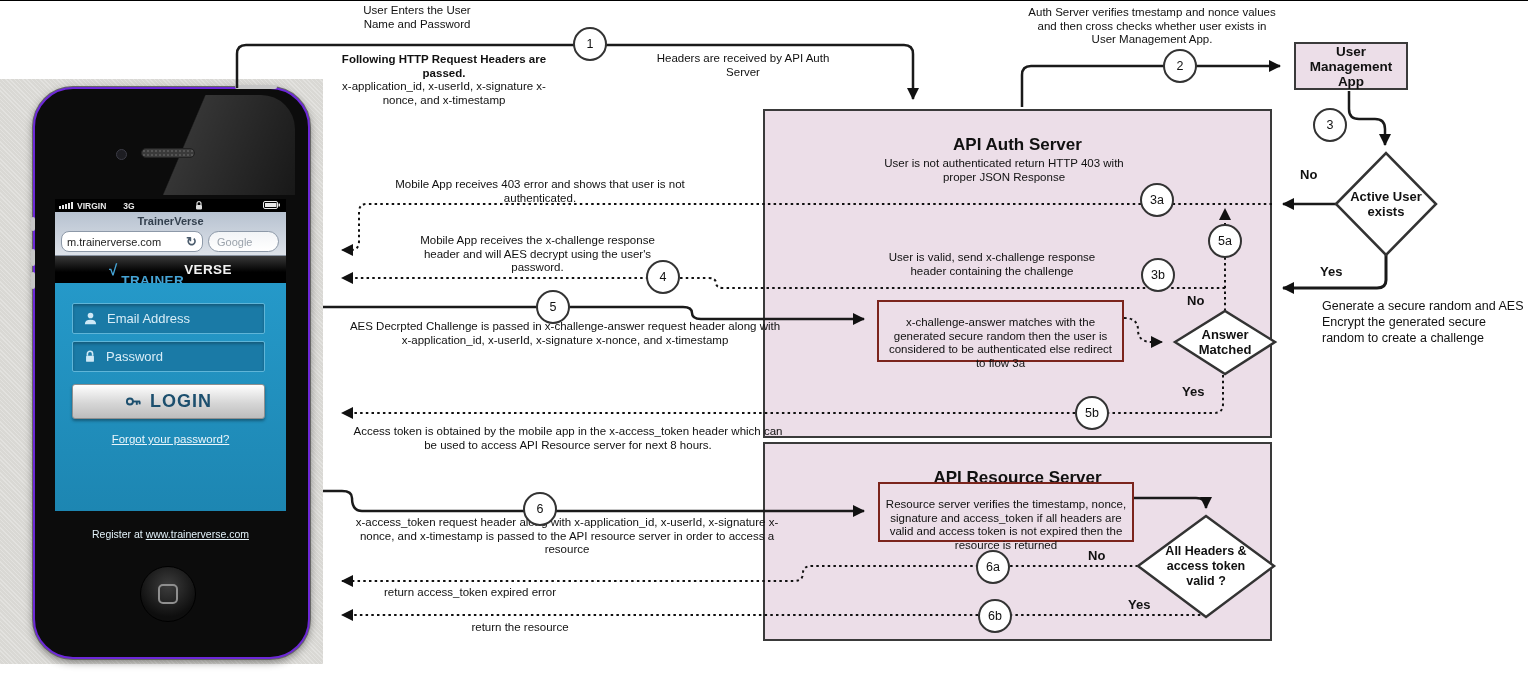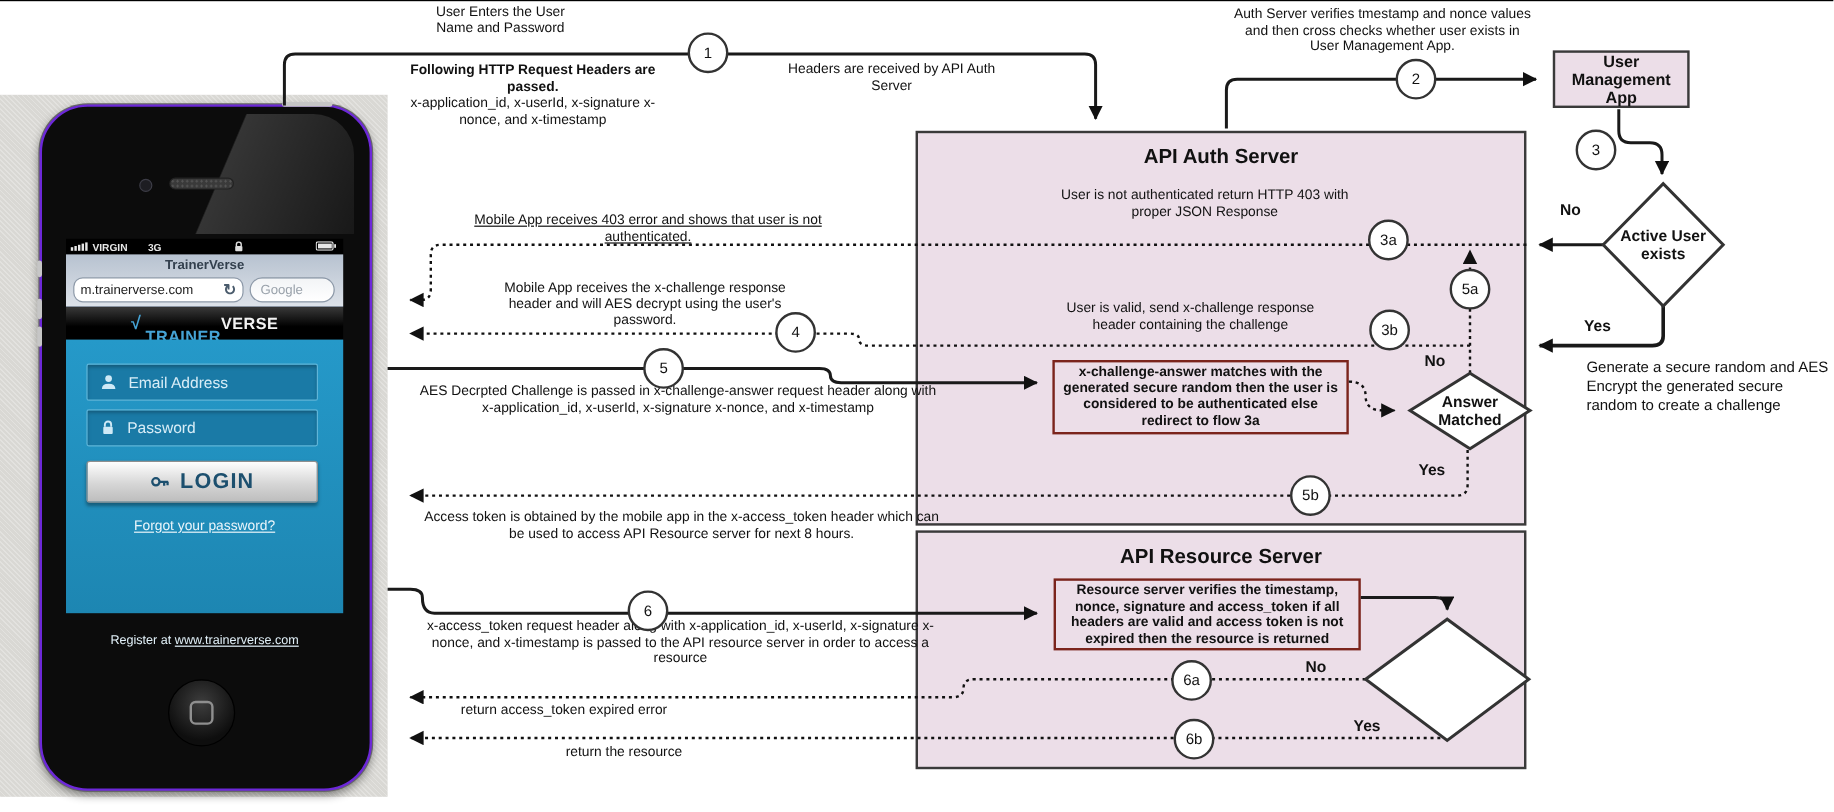--- a/index.html
+++ b/index.html
@@ -1,23 +1,23 @@
 <!DOCTYPE html>
 <html><head>
 <meta charset="utf-8">
 <style>
   html,body{margin:0;padding:0;background:#fff;}
   #canvas{position:relative;width:1528px;height:677px;background:#fff;overflow:hidden;
     font-family:"Liberation Sans",sans-serif;border-top:1px solid #000;box-sizing:border-box;}
   .abs{position:absolute;}
   
   .server-box{background:#ecdee8;border:2px solid #3a3a3a;box-sizing:border-box;}
-  .server-title{font-weight:bold;font-size:17px;color:#111;text-align:center;padding-top:10px;}
+  .server-title{font-weight:bold;font-size:17px;color:#111;text-align:center;padding-top:24px;}
   .proc-box{background:#ecdee8;border:2px solid #7b241c;box-sizing:border-box;
-    font-size:11.5px;line-height:13.5px;color:#111;text-align:center;padding:2px 4px;z-index:4;font-weight:bold;}
+    font-size:11.5px;line-height:13.5px;color:#111;text-align:center;padding:14px 4px;z-index:4;}
   .note{font-size:11.5px;line-height:13.5px;color:#111;text-align:center;z-index:6;}
   .note.left{text-align:left;}
   .note .bold{font-weight:bold;}
   .branch{font-weight:bold;font-size:13px;color:#111;z-index:6;}
   .step-circle{width:34px;height:34px;border-radius:50%;background:#fff;border:2px solid #333;
     box-sizing:border-box;z-index:7;display:flex;align-items:center;justify-content:center;
     font-size:12.5px;color:#111;}
   .diamond-label{z-index:6;font-weight:bold;font-size:13px;color:#111;text-align:center;line-height:15px;}
   #flow-svg{position:absolute;left:0;top:0;z-index:5;}
   .umbox{background:#ecdee8;border:2px solid #3a3a3a;box-sizing:border-box;z-index:4;
@@ -120,20 +120,21 @@
 
     <g fill="#fff" stroke="#333" stroke-width="2.5">
       <polygon points="1336,203 1386,152 1436,203 1386,254"></polygon>
       <polygon points="1175,341 1225,310 1275,341 1225,373"></polygon>
       <polygon points="1138,565 1206,515 1274,565 1206,616"></polygon>
     </g>
   </svg>
 
   <div class="abs diamond-label" style="left:1341px;top:188px;width:90px;">Active User exists</div>
   <div class="abs diamond-label" style="left:1180px;top:326px;width:90px;">Answer Matched</div>
+  <div class="abs diamond-label" style="left:1151px;top:543px;width:110px;font-size:12.5px;">All Headers &amp; access token valid ?</div>
 
   <div class="abs branch" style="left:1300px;top:166px;">No</div>
   <div class="abs branch" style="left:1320px;top:263px;">Yes</div>
   <div class="abs branch" style="left:1187px;top:292px;">No</div>
   <div class="abs branch" style="left:1182px;top:383px;">Yes</div>
   <div class="abs branch" style="left:1088px;top:547px;">No</div>
   <div class="abs branch" style="left:1128px;top:596px;">Yes</div>
 
   <div class="abs step-circle" style="left:573px;top:26px;">
       <span>1</span>
@@ -174,21 +175,21 @@
 
   <div class="abs note" style="left:352px;top:3px;width:130px;white-space:pre-line;">User Enters the User
 Name and Password</div>
   <div class="abs note" style="left:330px;top:52px;width:228px;">
     <span class="bold">Following HTTP Request Headers are passed.</span><br>
     <span>x-application_id,  x-userId, x-signature x-nonce, and x-timestamp</span>
   </div>
   <div class="abs note" style="left:653px;top:51px;width:180px;">Headers are received by API Auth Server</div>
   <div class="abs note" style="left:1028px;top:5px;width:248px;">Auth Server verifies tmestamp and nonce values and then cross checks whether user exists in User Management App.</div>
   <div class="abs note" style="left:878px;top:156px;width:252px;">User is not authenticated return HTTP 403 with proper JSON Response</div>
-  <div class="abs note" style="left:385px;top:177px;width:310px;text-decoration:underline;">Mobile App receives 403 error and shows that user is not authenticated.</div>
+  <div class="abs note" style="left:385px;top:177px;width:310px;">Mobile App receives 403 error and shows that user is not authenticated.</div>
   <div class="abs note" style="left:405px;top:233px;width:265px;">Mobile App receives the x-challenge response header and will AES decrypt using the user's password.</div>
   <div class="abs note" style="left:873px;top:250px;width:238px;">User is valid, send x-challenge response header containing the challenge</div>
   <div class="abs note" style="left:345px;top:319px;width:440px;">AES Decrpted Challenge is passed in x-challenge-answer request header along with x-application_id,  x-userId, x-signature x-nonce, and x-timestamp</div>
   <div class="abs note left" style="left:1322px;top:297px;width:202px;font-size:12.5px;line-height:16px;">Generate a secure random and AES Encrypt the generated secure random to create a challenge</div>
   <div class="abs note" style="left:352px;top:424px;width:432px;">Access token is obtained by the mobile app in the x-access_token header which can be used to access API Resource server for next 8 hours.</div>
   <div class="abs note" style="left:345px;top:515px;width:444px;">x-access_token request header along with x-application_id,  x-userId, x-signature x-nonce, and x-timestamp is passed to the API resource server in order to access a resource</div>
   <div class="abs note" style="left:280px;top:585px;width:380px;">return access_token expired error</div>
   <div class="abs note" style="left:330px;top:620px;width:380px;">return the resource</div>
 
   <div class="abs" id="deskpanel"></div>

